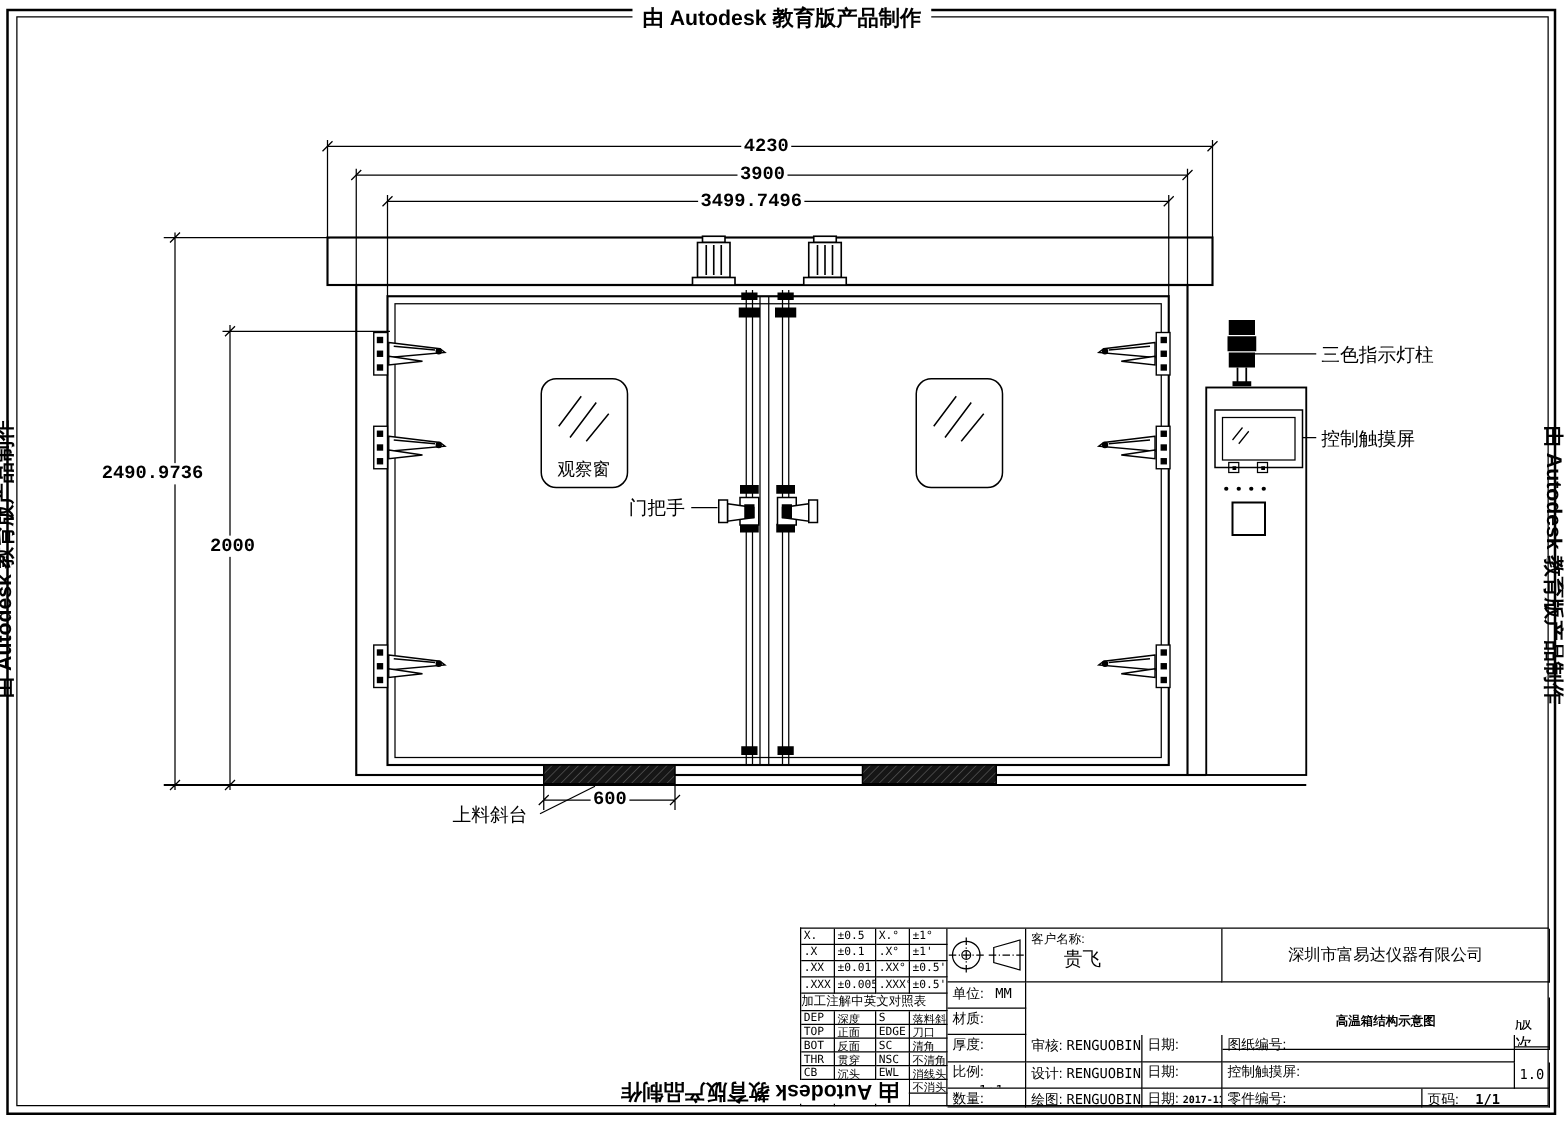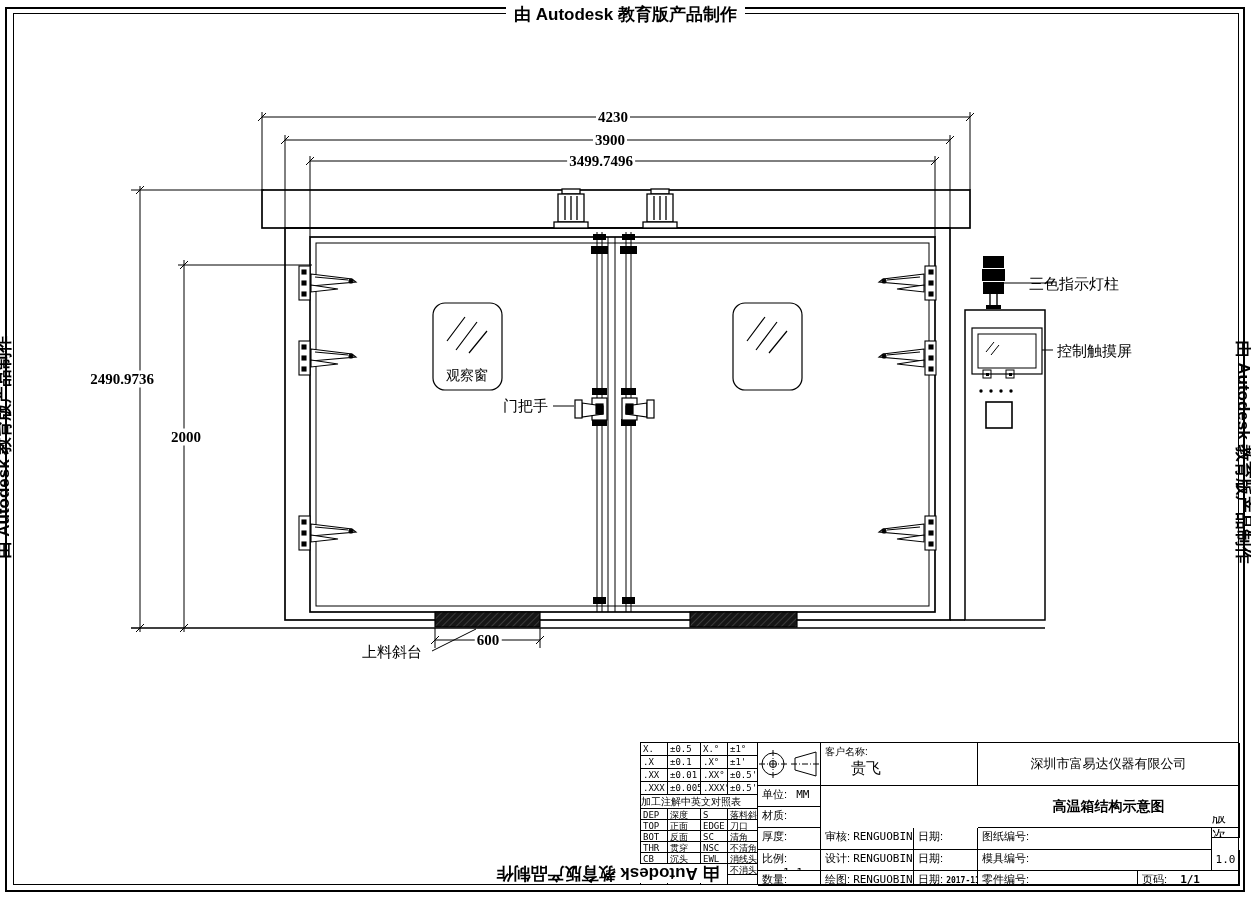--- a/index.html
+++ b/index.html
@@ -8,21 +8,21 @@
   .b-outer{position:absolute;left:5px;top:7px;right:6px;bottom:5px;border:2px solid #000}
   .b-inner{position:absolute;left:13px;top:13px;right:12px;bottom:12px;border:1px solid #000}
   svg.draw{position:absolute;left:0;top:0}
   .edge{position:absolute;font-weight:bold;font-size:17px;white-space:nowrap}
   .edge .bg{background:#fff;padding:0 8px}
   .edge.top{left:0;right:0;top:3px;text-align:center}
   .edge.bottomflip{left:452px;top:862px;width:312px;text-align:center;transform:rotate(180deg)}
   .edge.leftside{left:3px;top:447px;transform:translate(-50%,-50%) rotate(-90deg)}
   .edge.rightside{left:1243px;top:452px;transform:translate(-50%,-50%) rotate(90deg)}
   .dim{position:absolute;transform:translate(-50%,-50%);background:#fff;padding:0 2px;
-       font-family:Liberation Serif, serif;font-weight:bold;font-size:15px;white-space:nowrap}
+       font-family:Liberation Mono, monospace;font-weight:bold;font-size:15px;white-space:nowrap}
   .lbl{position:absolute;font-size:15px;white-space:nowrap}
   .lbl.center{transform:translate(-50%,-50%)}
   .viewtitle{position:absolute;left:622px;top:671px;transform:translate(-50%,-50%);
              font-size:27px;letter-spacing:5px;white-space:nowrap}
   
   .tblock{position:absolute;left:640px;top:742px;width:599px;height:143px;
           border-top:1px solid #000;border-left:1px solid #000;box-sizing:border-box;font-size:11px}
   .tc{position:absolute;border-right:1px solid #000;border-bottom:1px solid #000;
       box-sizing:border-box;overflow:hidden;padding:2px 0 0 4px;line-height:1.25}
   .tc.cc{display:flex;align-items:center;justify-content:center;padding:0;}
@@ -217,21 +217,21 @@
     </g>
   </svg>
 
   <div class="dim" style="left:613px;top:117px">4230</div>
   <div class="dim" style="left:610px;top:140px">3900</div>
   <div class="dim" style="left:601px;top:161px">3499.7496</div>
   <div class="dim" style="left:122px;top:379px">2490.9736</div>
   <div class="dim" style="left:186px;top:437px">2000</div>
   <div class="dim" style="left:488px;top:640px">600</div>
 
-  <div class="lbl" style="left:1029px;top:275px">三色指示灯柱</div>
+  <div class="lbl" style="left:1057px;top:275px">三色指示灯柱</div>
   <div class="lbl" style="left:1057px;top:342px">控制触摸屏</div>
   <div class="lbl center" style="left:467px;top:376px;font-size:14px">观察窗</div>
   <div class="lbl" style="left:503px;top:397px">门把手</div>
   <div class="lbl" style="left:362px;top:643px">上料斜台</div>
 
   <div class="tblock">
 
     <div class="tolgrid">
       <div class="mono">X.</div>
       <div class="mono">±0.5</div>
@@ -330,27 +330,27 @@
     <div class="tc" style="left:180px;top:128px;width:93px;height:15px">
       <span>绘图:</span>
       <span class="mono">RENGUOBIN</span>
     </div>
     <div class="tc" style="left:273px;top:128px;width:64px;height:15px;white-space:nowrap">
       <span>日期:</span>
       <span class="mono" style="font-size:8px;font-weight:bold">2017-11-13</span>
     </div>
 
     <div class="tc cc" style="left:337px;top:0;width:262px;height:43px;font-size:13px">深圳市富易达仪器有限公司</div>
-    <div class="tc cc" style="left:337px;top:43px;width:262px;height:42px;font-size:14px;font-weight:bold">高温箱结构示意图</div>
+    <div class="tc cc" style="left:337px;top:55px;width:262px;height:42px;font-size:10px;font-weight:bold">高温箱结构示意图</div>
     <div class="tc" style="left:337px;top:85px;width:234px;height:22px">
       <span>图纸编号:</span>
     </div>
     <div class="tc cc" style="left:571px;top:73px;width:28px;height:22px;font-size:14px">版次</div>
     <div class="tc" style="left:337px;top:107px;width:234px;height:21px">
-      <span>模具编号:</span>
+      <span>控制触摸屏:</span>
     </div>
     <div class="tc cc mono" style="left:571px;top:107px;width:28px;height:21px">1.0</div>
     <div class="tc" style="left:337px;top:128px;width:160px;height:15px">
       <span>零件编号:</span>
     </div>
     <div class="tc" style="left:497px;top:128px;width:102px;height:15px">
       <span>页码:</span>
       <span class="mono" style="font-weight:bold;margin-left:10px">1/1</span>
     </div>
   </div>

